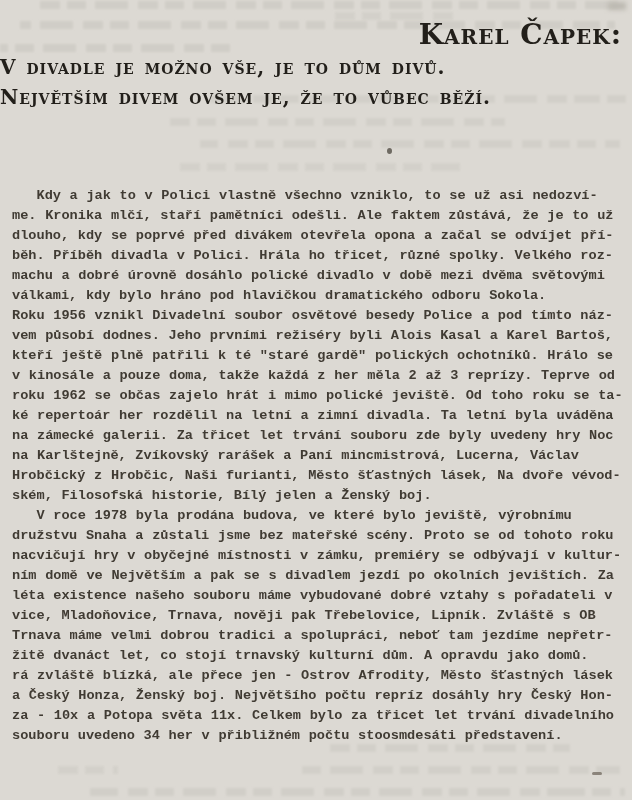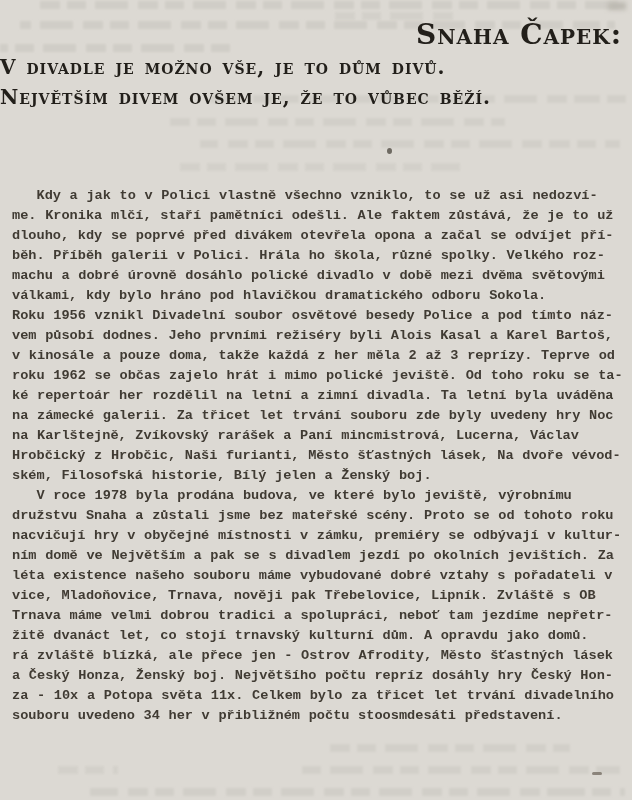--- a/index.html
+++ b/index.html
@@ -79,36 +79,37 @@
   <div class="ghost" style="top:163px;left:180px;width:280px;opacity:.4;"></div>
   <div class="ghost" style="top:744px;left:330px;width:240px;opacity:.45;"></div>
   <div class="ghost" style="top:766px;left:58px;width:60px;opacity:.4;"></div>
   <div class="ghost" style="top:766px;left:300px;width:325px;opacity:.45;background-position:-25px 0;"></div>
   <div class="ghost" style="top:788px;left:90px;width:535px;opacity:.5;background-position:-60px 0;"></div>
 
   <div class="speck" style="top:148px;left:387px;width:5px;height:6px;background:#5a564e;border-radius:50%;opacity:.85;"></div>
   <div class="speck" style="top:772px;left:592px;width:10px;height:3px;background:#6a6157;opacity:.7;border-radius:2px;"></div>
   <div class="speck" style="top:2px;left:608px;width:18px;height:8px;background:#bdbab2;filter:blur(2px);"></div>
 
-  <div class="author-line">Snaha Čapek:</div>
+  <div class="author-line">Karel Čapek:</div>
 
   <div class="quote">
     <div>V divadle je možno vše, je to dům divů.</div>
     <div>Největším divem ovšem je, že to vůbec běží.</div>
   </div>
 
   <div class="body-text">
       <div class="line indent">Kdy a jak to v Polici vlastně všechno vzniklo, to se už asi nedozví-</div>
       <div class="line">me. Kronika mlčí, staří pamětníci odešli. Ale faktem zůstává, že je to už</div>
       <div class="line">dlouho, kdy se poprvé před divákem otevřela opona a začal se odvíjet pří-</div>
-      <div class="line">běh. Příběh galerii v Polici. Hrála ho škola, různé spolky. Velkého roz-</div>
+      <div class="line">běh. Příběh divadla v Polici. Hrála ho třicet, různé spolky. Velkého roz-</div>
       <div class="line">machu a dobré úrovně dosáhlo polické divadlo v době mezi dvěma světovými</div>
       <div class="line">válkami, kdy bylo hráno pod hlavičkou dramatického odboru Sokola.</div>
       <div class="line">Roku 1956 vznikl Divadelní soubor osvětové besedy Police a pod tímto náz-</div>
       <div class="line">vem působí dodnes. Jeho prvními režiséry byli Alois Kasal a Karel Bartoš,</div>
+      <div class="line">kteří ještě plně patřili k té "staré gardě" polických ochotníků. Hrálo se</div>
       <div class="line">v kinosále a pouze doma, takže každá z her měla 2 až 3 reprízy. Teprve od</div>
       <div class="line">roku 1962 se občas zajelo hrát i mimo polické jeviště. Od toho roku se ta-</div>
       <div class="line">ké repertoár her rozdělil na letní a zimní divadla. Ta letní byla uváděna</div>
       <div class="line">na zámecké galerii. Za třicet let trvání souboru zde byly uvedeny hry Noc</div>
       <div class="line">na Karlštejně, Zvíkovský rarášek a Paní mincmistrová, Lucerna, Václav</div>
       <div class="line">Hrobčický z Hrobčic, Naši furianti, Město šťastných lásek, Na dvoře vévod-</div>
       <div class="line">ském, Filosofská historie, Bílý jelen a Ženský boj.</div>
       <div class="line indent">V roce 1978 byla prodána budova, ve které bylo jeviště, výrobnímu</div>
       <div class="line">družstvu Snaha a zůstali jsme bez mateřské scény. Proto se od tohoto roku</div>
       <div class="line">nacvičují hry v obyčejné místnosti v zámku, premiéry se odbývají v kultur-</div>

